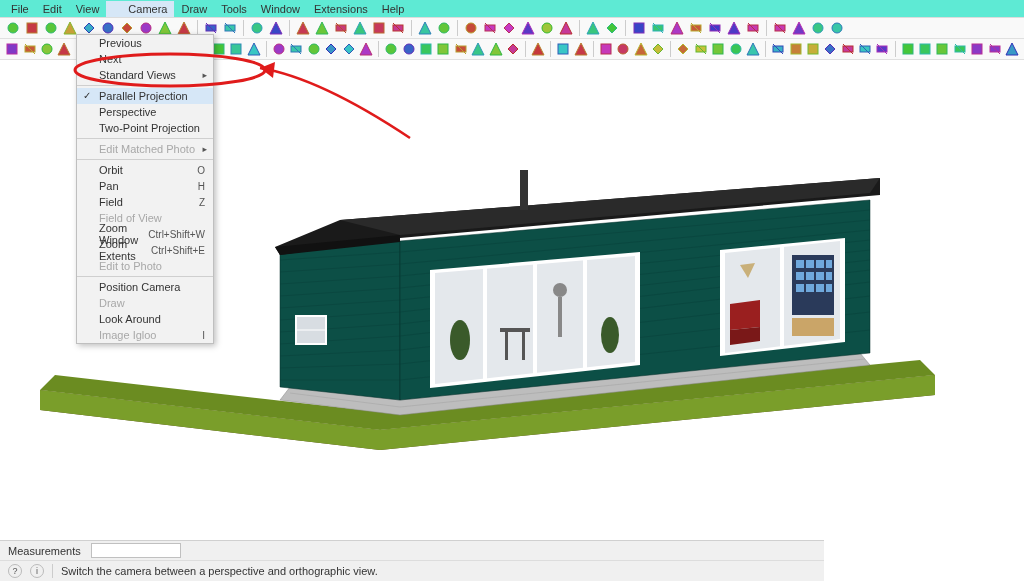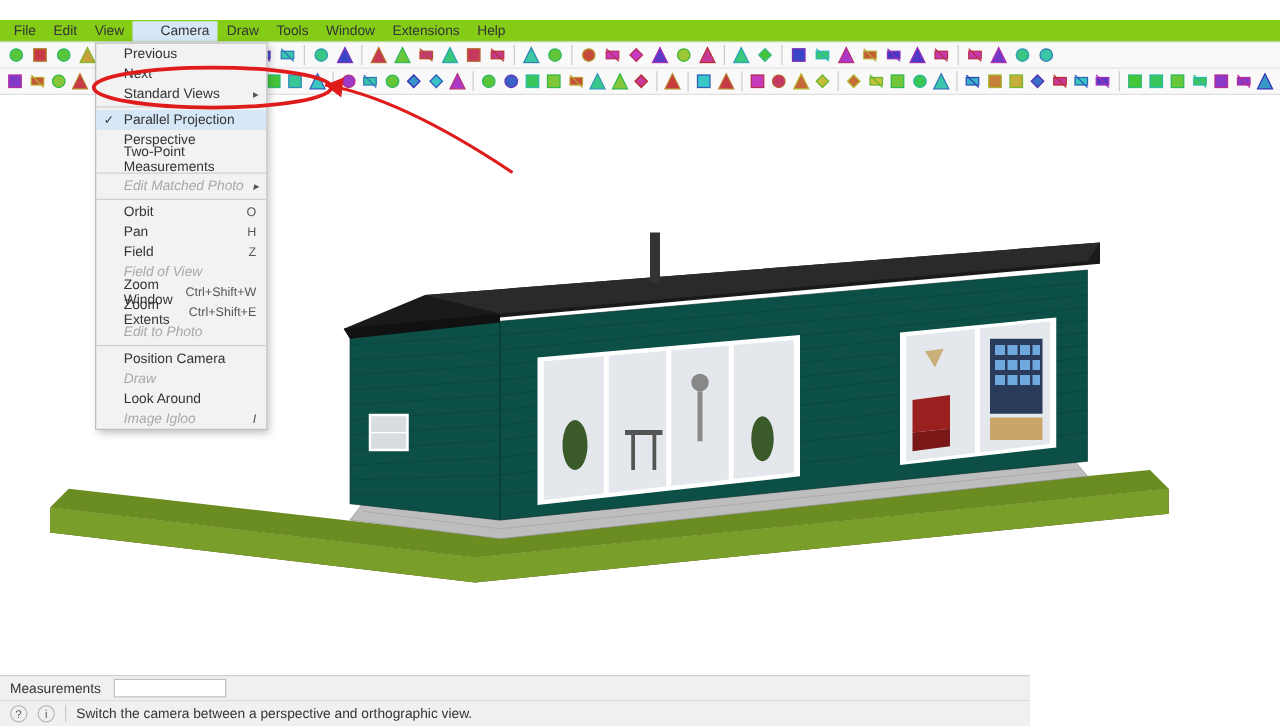--- a/index.html
+++ b/index.html
@@ -9,25 +9,24 @@
   color: #333;
   background: #fff;
   width: 1024px;
   height: 581px;
   overflow: hidden;
   position: relative;
 }
 .menubar {
   display: flex;
   height: 18px;
-  background: #84cc16;
+  background: #5eead4;
   border-bottom: 1px solid #dcdcdc;
   align-items: center;
   padding: 0 4px;
-  margin-top: 16px;
 }
 .menubar .menu-item {
   padding: 2px 7px;
   cursor: default;
 }
 .menubar .menu-item.open {
   background: #d6e7f7;
   padding-left: 22px;
 }
 .toolbar {
@@ -76,21 +75,21 @@
 }
 .dd-row {
   display: flex;
   align-items: center;
   height: 16px;
   padding: 0 8px 0 22px;
   position: relative;
   cursor: default;
 }
 .dd-row.highlight { background: #d6e7f7; }
-.dd-row.disabled { color: #a8a8a8; font-style: italic; }
+.dd-row.disabled { color: #a8a8a8; }
 .dd-row .check {
   position: absolute; left: 6px; top: 2px; font-size: 10px; color:#333;
 }
 .dd-row .label { flex: 1; }
 .dd-row .shortcut { color: #555; font-size: 10px; }
 .dd-row .sub { position:absolute; right:6px; font-size:9px; color:#555; }
 .dd-sep { height: 1px; background: #cfcfcf; margin: 2px 0; }
 .status {
   position: absolute;
   left: 0; bottom: 0; width: 824px;
@@ -772,21 +771,21 @@
     </div>
     <div class="dd-sep"></div>
     <div class="dd-row highlight">
       <span class="check">✓</span>
       <span class="label">Parallel Projection</span>
     </div>
     <div class="dd-row">
       <span class="label">Perspective</span>
     </div>
     <div class="dd-row">
-      <span class="label">Two-Point Measurements</span>
+      <span class="label">Two-Point Projection</span>
     </div>
     <div class="dd-sep"></div>
     <div class="dd-row disabled">
       <span class="label">Edit Matched Photo</span>
       <span class="sub">▸</span>
     </div>
     <div class="dd-sep"></div>
     <div class="dd-row">
       <span class="label">Orbit</span>
       <span class="shortcut">O</span>

